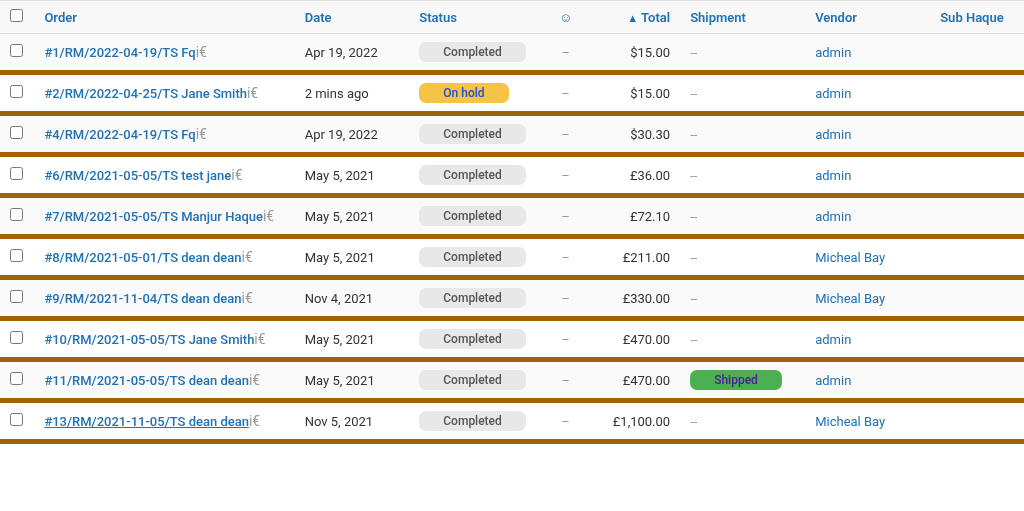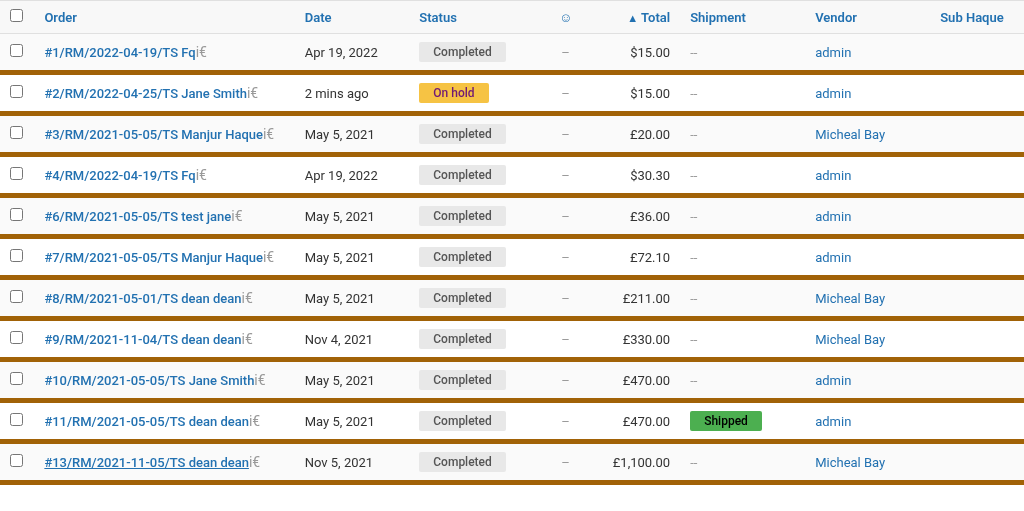--- a/index.html
+++ b/index.html
@@ -44,37 +44,37 @@
     }
     .order-link.underlined { text-decoration: underline; }
     .icon-btn {
       color: #999;
       font-size: 14px;
       cursor: pointer;
       display: inline-block;
     }
     .status-badge {
       display: inline-block;
-      padding: 3px 14px;
-      border-radius: 2px;
+      padding: 3px 24px;
+      border-radius: 7px;
       font-size: 12px;
       font-weight: 500;
       text-align: right;
     }
     .status-completed {
       background: #e8e8e8;
       color: #555;
     }
     .status-onhold {
       background: #f6c344;
-      color: #701a75;
+      color: #1d4ed8;
     }
     .status-shipped {
       background: #4caf50;
-      color: #000000;
+      color: #4c1d95;
     }
     .total-col { text-align: right; }
     .shipment-col { color: #555; }
     .vendor-link { color: #2271b1; text-decoration: none; margin-top: 12px; }
     .checkbox-col { width: 30px; }
     input[type="checkbox"] { cursor: pointer; }
     .sort-icon { font-size: 11px; }
     .total-header { text-align: right; }
     .col-order { width: 240px; }
     .col-date { width: 110px; }
@@ -139,31 +139,20 @@
         <td class="col-date">2 mins ago</td>
         <td class="col-status"><span class="status-badge status-onhold">On hold</span></td>
         <td class="col-icon" style="text-align: center; color: rgb(153, 153, 153);">–</td>
         <td class="col-total total-col">$15.00</td>
         <td class="col-shipment shipment-col" style="color: rgb(153, 153, 153);">--</td>
         <td class="col-vendor"><a href="#" class="vendor-link">admin</a></td>
         <td class="col-suborder"></td>
       </tr>
       <tr>
         <td class="checkbox-col"><input type="checkbox" style=""></td>
-        <td class="col-order"><a href="#" class="order-link">#3/RM/2021-05-05/TS Manjur Haque</a><span class="icon-btn"> i€</span></td>
-        <td class="col-date">May 5, 2021</td>
-        <td class="col-status"><span class="status-badge status-completed">Completed</span></td>
-        <td class="col-icon" style="text-align: center; color: rgb(153, 153, 153);">–</td>
-        <td class="col-total total-col">£20.00</td>
-        <td class="col-shipment shipment-col" style="color: rgb(153, 153, 153);">--</td>
-        <td class="col-vendor"><a href="#" class="vendor-link">Micheal Bay</a></td>
-        <td class="col-suborder"></td>
-      </tr>
-      <tr>
-        <td class="checkbox-col"><input type="checkbox" style=""></td>
         <td class="col-order"><a href="#" class="order-link">#4/RM/2022-04-19/TS Fq</a><span class="icon-btn"> i€</span></td>
         <td class="col-date">Apr 19, 2022</td>
         <td class="col-status"><span class="status-badge status-completed">Completed</span></td>
         <td class="col-icon" style="text-align: center; color: rgb(153, 153, 153);">–</td>
         <td class="col-total total-col">$30.30</td>
         <td class="col-shipment shipment-col" style="color: rgb(153, 153, 153);">--</td>
         <td class="col-vendor"><a href="#" class="vendor-link">admin</a></td>
         <td class="col-suborder"></td>
       </tr>
       <tr>

